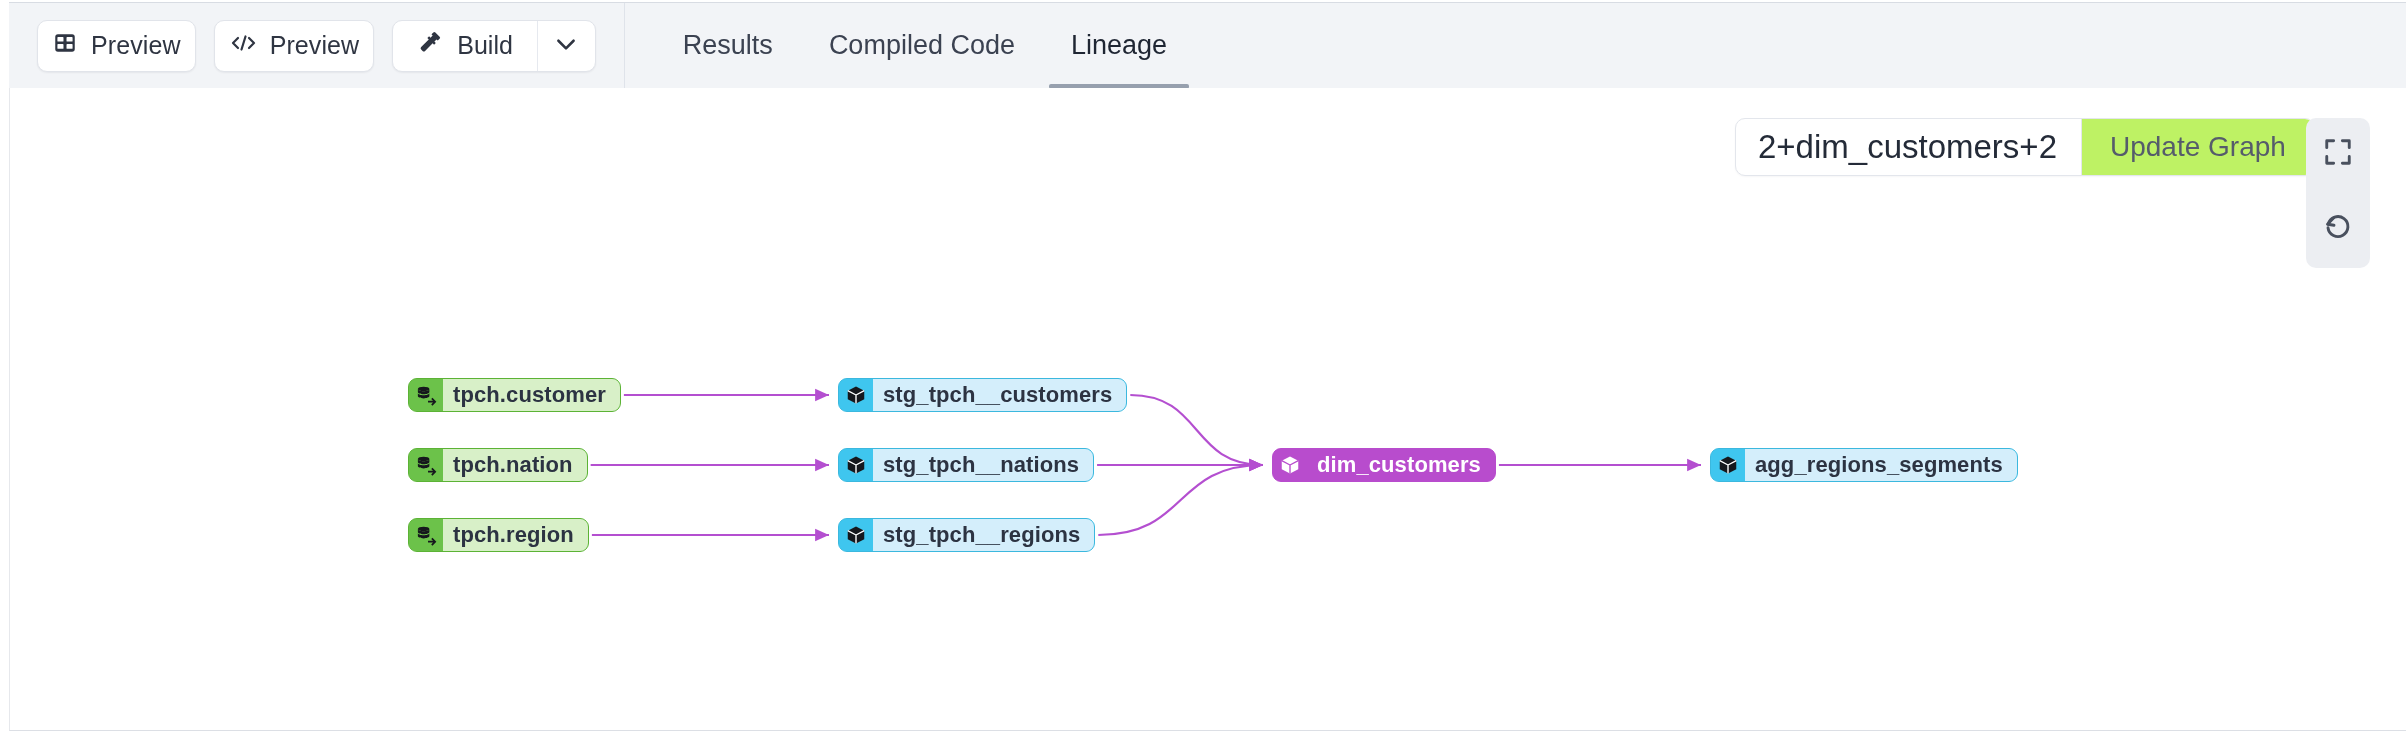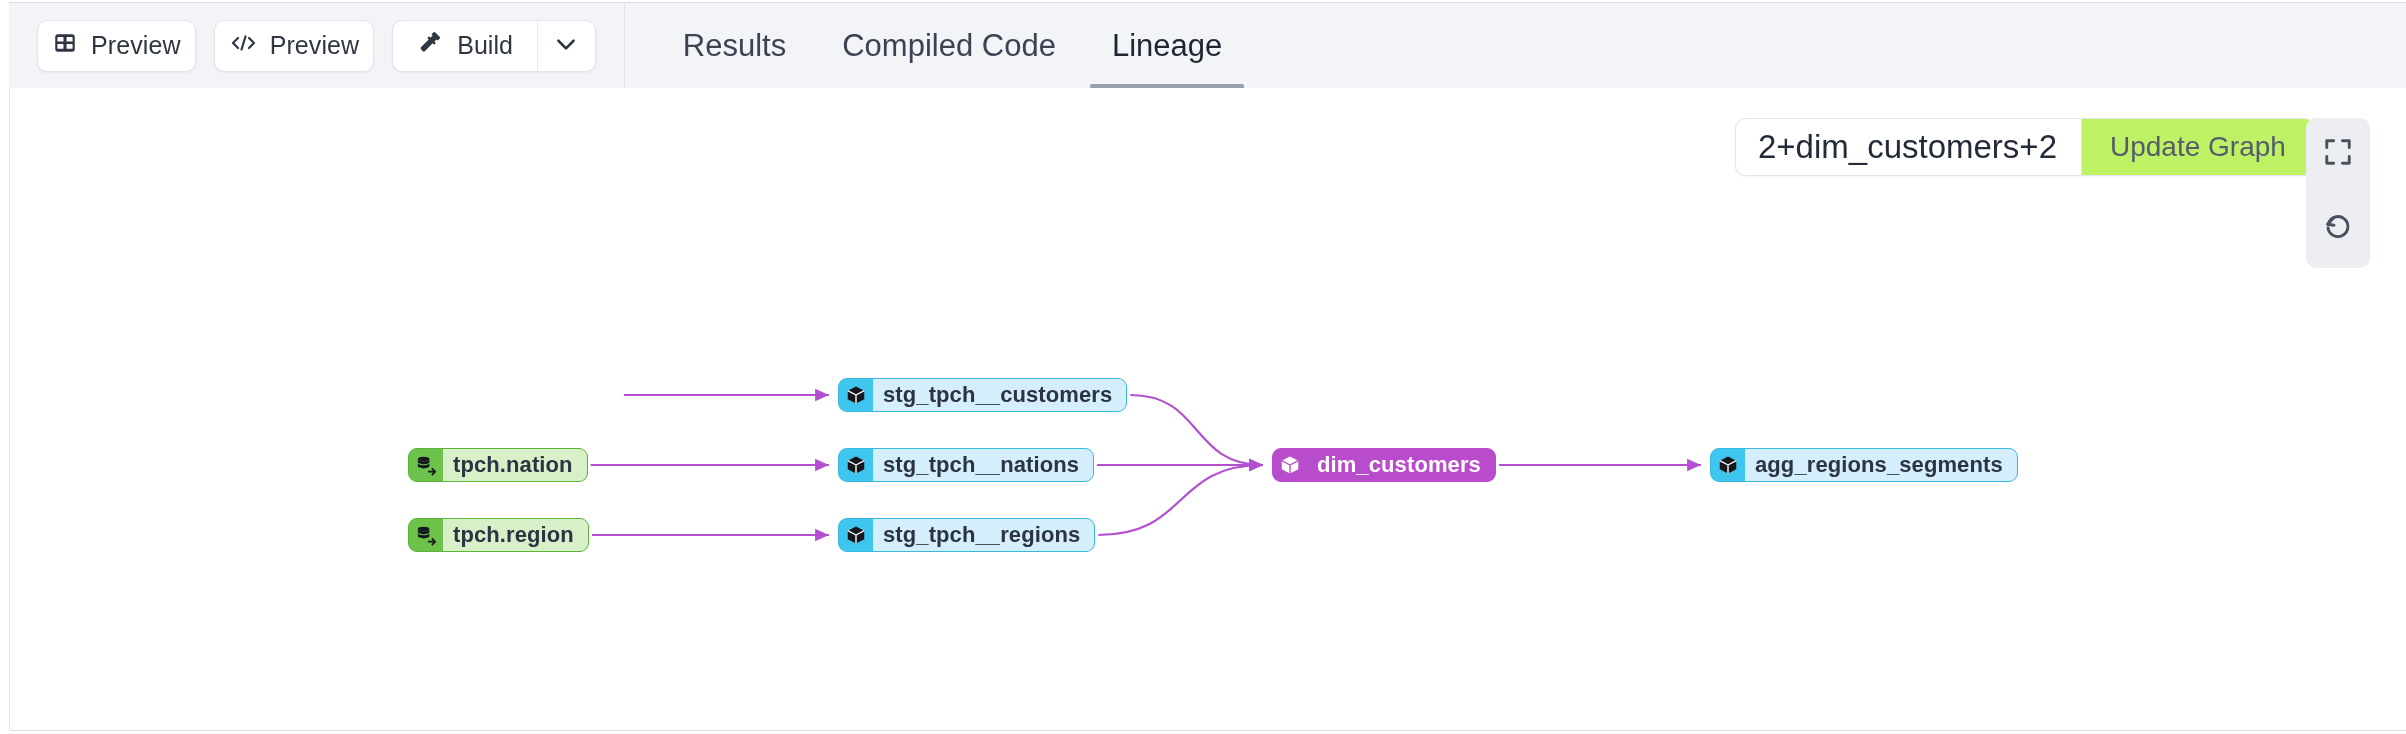--- a/index.html
+++ b/index.html
@@ -90,21 +90,21 @@
     display: flex;
     align-items: stretch;
     height: 86px;
     margin-left: 30px;
   }
   .tab {
     position: relative;
     display: flex;
     align-items: center;
     padding: 0 28px;
-    font-size: 31px;
+    font-size: 27px;
     color: #3b4251;
     cursor: pointer;
     white-space: nowrap;
     text-align: center;
   }
   .tab.active { color: #1f2633; }
   .tab.active::after {
     content: "";
     position: absolute;
     left: 6px; right: 6px; bottom: 0;
@@ -299,20 +299,31 @@
             </marker>
           </defs>
           <path d="M613.890625,307 C726.70078125,307 706.18984375,307 819,307" fill="none" stroke="#b44fd0" stroke-width="2.2" marker-end="url(#arw)"></path>
           <path d="M580.640625,377 C711.73828125,377 687.90234375,377 819,377" fill="none" stroke="#b44fd0" stroke-width="2.2" marker-end="url(#arw)"></path>
           <path d="M581.890625,447 C712.30078125,447 688.58984375,447 819,447" fill="none" stroke="#b44fd0" stroke-width="2.2" marker-end="url(#arw)"></path>
           <path d="M1120.3125,307 C1193.290625,307 1180.021875,377 1253,377" fill="none" stroke="#b44fd0" stroke-width="2.2" marker-end="url(#arw)"></path>
           <path d="M1087.078125,377 C1178.33515625,377 1161.74296875,377 1253,377" fill="none" stroke="#b44fd0" stroke-width="2.2" marker-end="url(#arw)"></path>
           <path d="M1088.3125,447 C1178.890625,447 1162.421875,377 1253,377" fill="none" stroke="#b44fd0" stroke-width="2.2" marker-end="url(#arw)"></path>
           <path d="M1488.921875,377 C1600.06484375,377 1579.85703125,377 1691,377" fill="none" stroke="#b44fd0" stroke-width="2.2" marker-end="url(#arw)"></path>
         </svg>
+    <div class="node source" style="left: 398px; top: 290px;">
+          <div class="badge">
+            <svg width="23" height="23" viewBox="0 0 24 24" fill="#16181d">
+              <ellipse cx="9" cy="5.2" rx="6" ry="2.4"></ellipse>
+              <path d="M3 5.2v3.2c0 1.3 2.7 2.4 6 2.4s6-1.1 6-2.4V5.2c0 1.3-2.7 2.4-6 2.4S3 6.5 3 5.2z"></path>
+              <path d="M3 9.4v3.2c0 1.3 2.7 2.4 6 2.4s6-1.1 6-2.4V9.4c0 1.3-2.7 2.4-6 2.4S3 10.7 3 9.4z"></path>
+              <path d="M13.6 17.6h5.2l-1.9-1.9 1.3-1.3 4.1 4.1-4.1 4.1-1.3-1.3 1.9-1.9h-5.2z"></path>
+            </svg>
+          </div>
+          <div class="label">tpch.customer</div>
+        </div>
         <div class="node source" style="left: 398px; top: 360px;">
           <div class="badge">
             <svg width="23" height="23" viewBox="0 0 24 24" fill="#16181d">
               <ellipse cx="9" cy="5.2" rx="6" ry="2.4"></ellipse>
               <path d="M3 5.2v3.2c0 1.3 2.7 2.4 6 2.4s6-1.1 6-2.4V5.2c0 1.3-2.7 2.4-6 2.4S3 6.5 3 5.2z"></path>
               <path d="M3 9.4v3.2c0 1.3 2.7 2.4 6 2.4s6-1.1 6-2.4V9.4c0 1.3-2.7 2.4-6 2.4S3 10.7 3 9.4z"></path>
               <path d="M13.6 17.6h5.2l-1.9-1.9 1.3-1.3 4.1 4.1-4.1 4.1-1.3-1.3 1.9-1.9h-5.2z"></path>
             </svg>
           </div>
           <div class="label">tpch.nation</div>

